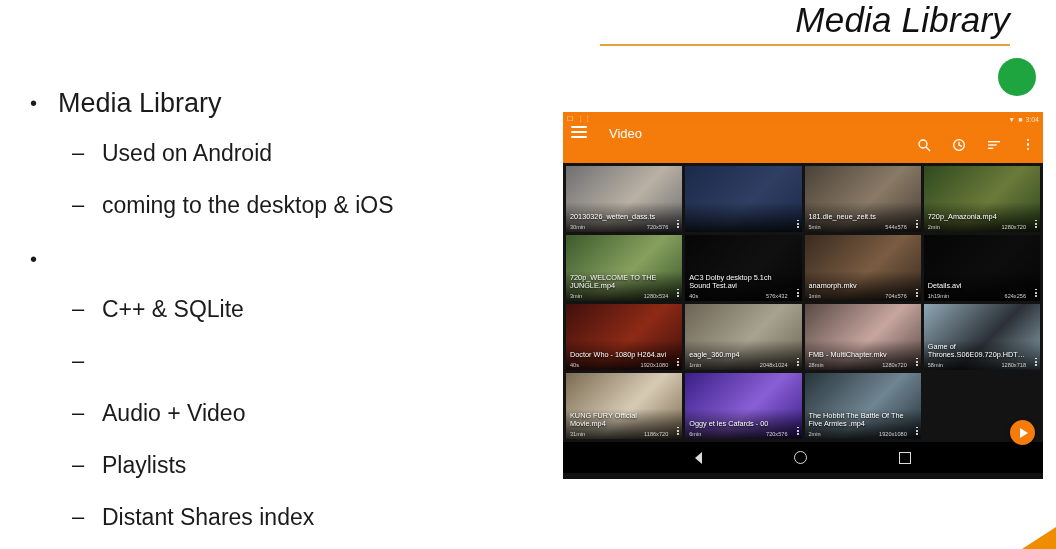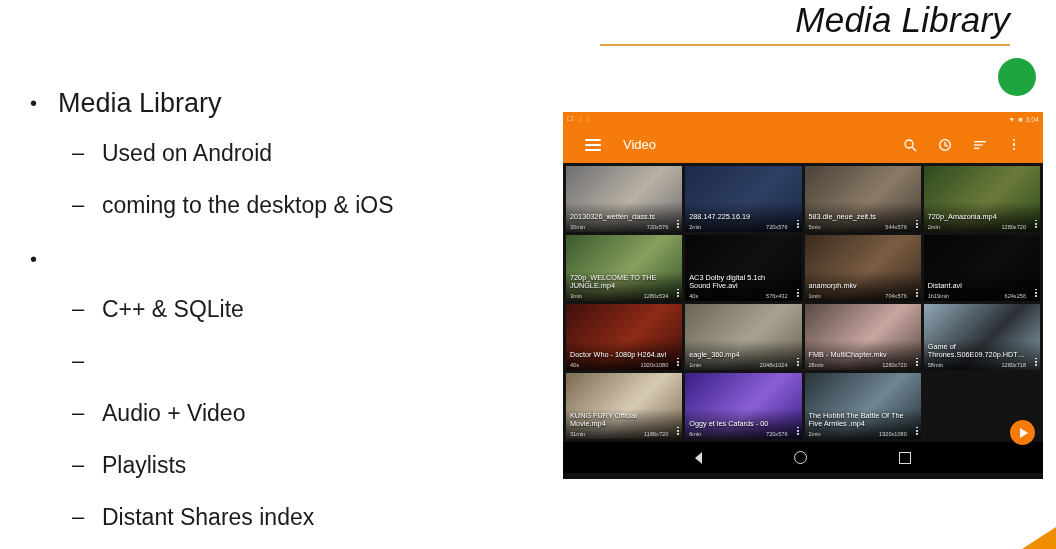--- a/index.html
+++ b/index.html
@@ -68,22 +68,22 @@
     overflow:hidden;
   }
   .statusbar{
     height:14px;background:#F47B0A;display:flex;align-items:center;
     padding:0 4px;color:#ffe4c6;font-size:7px;
   }
   .sb-left{display:flex;gap:4px;align-items:center;}
   .sb-right{margin-left:auto;display:flex;gap:3px;align-items:center;}
   .sb-icon{display:inline-block;}
   .toolbar{
-    height:37px;background:#F57C0B;display:flex;align-items:center;
-    padding:0 22px;color:#fff;
+    height:37px;background:#F57C0B;display:flex;
+    padding:0 8px;color:#fff;
   }
   .hamburger{width:16px;display:flex;flex-direction:column;gap:3px;cursor:pointer;}
   .hamburger i{display:block;height:2px;background:#fff;border-radius:1px;}
   .tb-title{margin-left:22px;font-size:13px;color:#fff;}
   .tb-actions{margin-left:auto;display:flex;align-items:center;gap:19px;}
   .tb-actions .ico{width:16px;height:16px;display:block;}
   .dots{display:flex;flex-direction:column;gap:2px;align-items:center;width:14px;}
   .dots span{width:2.5px;height:2.5px;border-radius:50%;background:#fff;display:block;}
 
   .grid{
@@ -245,38 +245,31 @@
         </div>
         <div class="kebab">
           <span></span>
           <span></span>
           <span></span>
         </div>
       </div>
       <div class="tile">
         <div class="art" style="background: linear-gradient(135deg, rgb(27, 42, 74) 0%, rgb(47, 63, 99) 55%, rgb(27, 42, 74) 100%);"></div>
         <div class="scrim"></div>
-        <div class="meta">
-          <div class="name">288.147.225.16.19</div>
-          <div class="sub">
-            <span>2min</span>
-            <span>720x576</span>
-          </div>
-        </div>
         <div class="kebab">
           <span></span>
           <span></span>
           <span></span>
         </div>
       </div>
       <div class="tile">
         <div class="art" style="background: linear-gradient(135deg, rgb(74, 66, 56) 0%, rgb(138, 122, 102) 55%, rgb(74, 66, 56) 100%);"></div>
         <div class="scrim"></div>
         <div class="meta">
-          <div class="name">583.die_neue_zeit.ts</div>
+          <div class="name">181.die_neue_zeit.ts</div>
           <div class="sub">
             <span>5min</span>
             <span>544x576</span>
           </div>
         </div>
         <div class="kebab">
           <span></span>
           <span></span>
           <span></span>
         </div>
@@ -310,21 +303,21 @@
         <div class="kebab">
           <span></span>
           <span></span>
           <span></span>
         </div>
       </div>
       <div class="tile">
         <div class="art" style="background: linear-gradient(135deg, rgb(6, 6, 6) 0%, rgb(16, 16, 16) 55%, rgb(6, 6, 6) 100%);"></div>
         <div class="scrim"></div>
         <div class="meta">
-          <div class="name">AC3 Dolby digital 5.1ch Sound Five.avi</div>
+          <div class="name">AC3 Dolby desktop 5.1ch Sound Test.avi</div>
           <div class="sub">
             <span>40s</span>
             <span>576x432</span>
           </div>
         </div>
         <div class="kebab">
           <span></span>
           <span></span>
           <span></span>
         </div>
@@ -342,21 +335,21 @@
         <div class="kebab">
           <span></span>
           <span></span>
           <span></span>
         </div>
       </div>
       <div class="tile">
         <div class="art" style="background: linear-gradient(135deg, rgb(5, 5, 5) 0%, rgb(13, 13, 13) 55%, rgb(5, 5, 5) 100%);"></div>
         <div class="scrim"></div>
         <div class="meta">
-          <div class="name">Distant.avi</div>
+          <div class="name">Details.avi</div>
           <div class="sub">
             <span>1h19min</span>
             <span>624x256</span>
           </div>
         </div>
         <div class="kebab">
           <span></span>
           <span></span>
           <span></span>
         </div>

